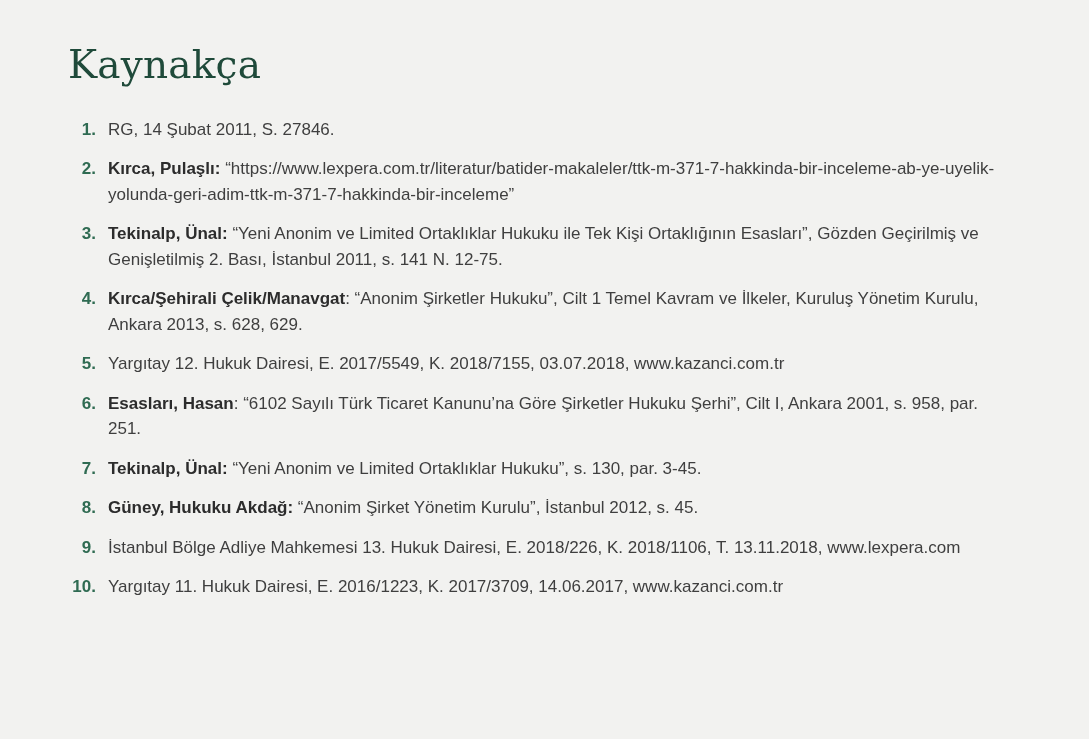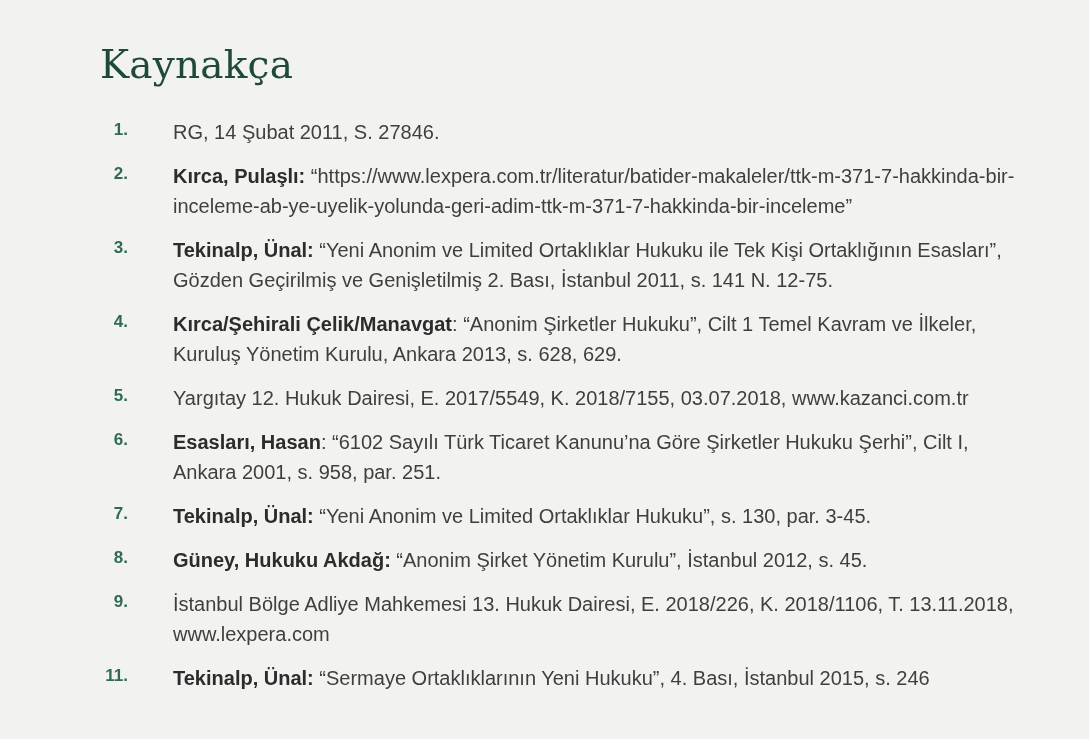--- a/index.html
+++ b/index.html
@@ -12,21 +12,21 @@
     background: #f2f2f0;
     font-family: "Liberation Sans", sans-serif;
     color: #3c3c3c;
     overflow: hidden;
   }
   .page {
     position: relative;
     width: 1089px;
     height: 739px;
     box-sizing: border-box;
-    padding: 44px 70px 0 100px;
+    padding: 44px 70px 0 68px;
   }
   .page-title {
     font-family: "DejaVu Serif", serif;
     font-size: 39px;
     font-weight: 400;
     line-height: 1.1;
     color: #1f4a3a;
     letter-spacing: 0.2px;
     margin: 0 0 30px 0;
   }
@@ -45,25 +45,24 @@
     text-align: right;
     padding-right: 12px;
     font-size: 17px;
     font-weight: bold;
     color: #2f6b52;
     line-height: 1.5;
     box-sizing: border-box;
   }
   .ref-text {
     flex: 1 1 auto;
-    font-size: 20px;
+    font-size: 17px;
     line-height: 1.5;
     color: #3f3f3f;
     max-width: 905px;
-    margin-left: 33px;
   }
   .ref-text .author {
     font-weight: bold;
     color: #2c2c2c;
   }
 </style>
 </head>
 <body>
 
 <div class="page">
@@ -99,17 +98,17 @@
       </li>
       <li>
         <span class="ref-num">8.</span>
         <span class="ref-text"><span class="author">Güney, Hukuku Akdağ:</span><span> “Anonim Şirket Yönetim Kurulu”, İstanbul 2012, s. 45.</span></span>
       </li>
       <li>
         <span class="ref-num">9.</span>
         <span class="ref-text"><span>İstanbul Bölge Adliye Mahkemesi 13. Hukuk Dairesi, E. 2018/226, K. 2018/1106, T. 13.11.2018, www.lexpera.com</span></span>
       </li>
       <li>
-        <span class="ref-num">11.</span>
-        <span class="ref-text"><span class="author">Tekinalp, Ünal:</span><span> “Sermaye Ortaklıklarının Yeni Hukuku”, 4. Bası, İstanbul 2015, s. 246</span></span>
+        <span class="ref-num">10.</span>
+        <span class="ref-text"><span>Yargıtay 11. Hukuk Dairesi, E. 2016/1223, K. 2017/3709, 14.06.2017, www.kazanci.com.tr</span></span>
       </li>
     </ol>
 </div>
 
 </body></html>

